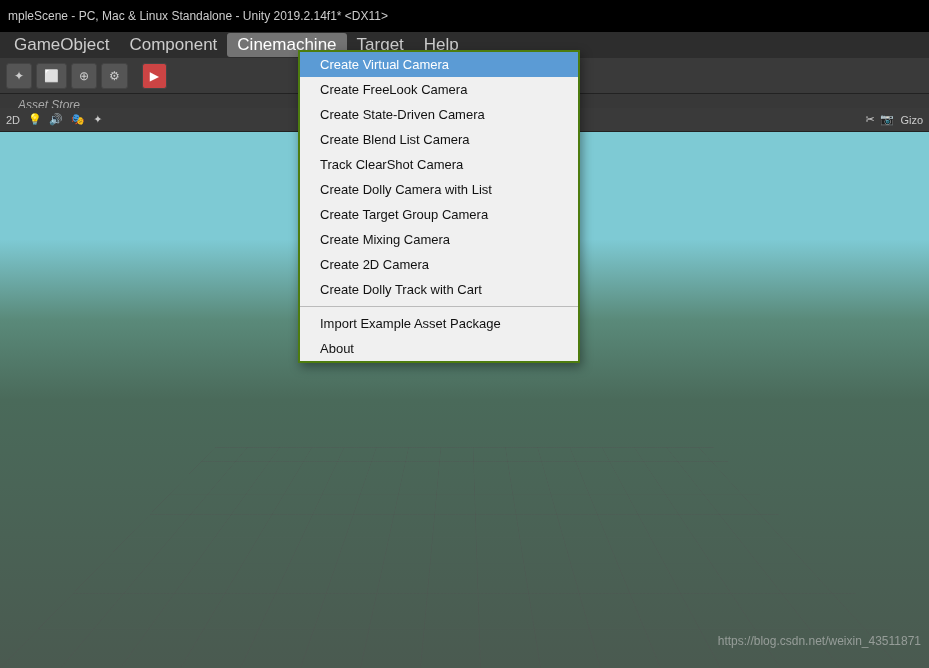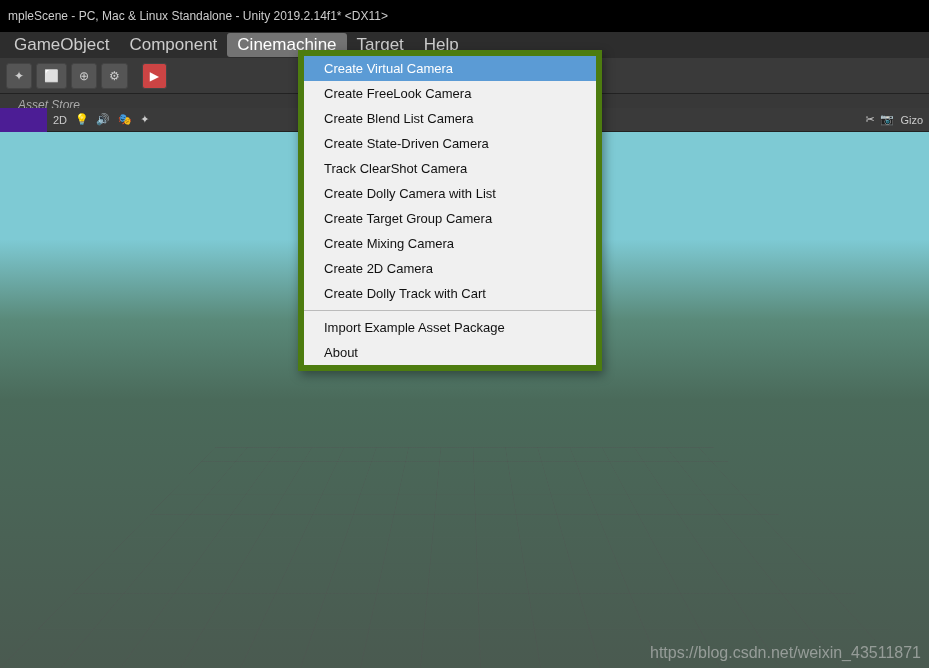--- a/index.html
+++ b/index.html
@@ -91,23 +91,22 @@
       cursor: pointer;
     }
 
     
     #scene-area {
       position: absolute;
       top: 108px;
       left: 0;
       right: 0;
       bottom: 0;
-      background: #4c1d95;
+      background: #7f1d1d;
       overflow: hidden;
-      padding-left: 47px;
     }
 
     
     #scene-toolbar {
       background: #3a3a3a;
       height: 24px;
       display: flex;
       align-items: center;
       padding: 0 6px;
       gap: 8px;
@@ -148,23 +147,23 @@
       right: 0;
       bottom: 0;
       z-index: 100;
       pointer-events: none;
     }
 
     #dropdown-menu {
       position: absolute;
       top: 0;
       left: 298px;
-      width: 304px;
+      width: 282px;
       background: #f0f0f0;
-      border: 6px solid #4d7c0f;
+      border: 2px solid #4d7c0f;
       box-shadow: 2px 4px 10px rgba(0,0,0,0.4);
       pointer-events: all;
     }
 
     .dropdown-item {
       padding: 5px 20px;
       color: #111;
       cursor: pointer;
       font-size: 13px;
       white-space: nowrap;
@@ -177,24 +176,24 @@
 
     .dropdown-separator {
       height: 1px;
       background: #bbb;
       margin: 4px 0;
     }
 
     
     #watermark {
       position: absolute;
-      bottom: 6px;
+      bottom: 20px;
       right: 8px;
       color: rgba(200,200,200,0.6);
-      font-size: 16px;
+      font-size: 12px;
       z-index: 5;
     }
 
     
     #scene-toolbar-right {
       margin-left: auto;
       display: flex;
       align-items: center;
       gap: 6px;
     }
@@ -247,22 +246,22 @@
   </div>
 
   <div id="watermark">https://blog.csdn.net/weixin_43511871</div>
 </div>
 
 <div id="dropdown-overlay">
   <div id="dropdown-menu">
 
   <div class="dropdown-item highlighted">Create Virtual Camera</div>
       <div class="dropdown-item">Create FreeLook Camera</div>
+      <div class="dropdown-item">Create State-Driven Camera</div>
       <div class="dropdown-item">Create Blend List Camera</div>
-      <div class="dropdown-item">Create State-Driven Camera</div>
       <div class="dropdown-item">Track ClearShot Camera</div>
       <div class="dropdown-item">Create Dolly Camera with List</div>
       <div class="dropdown-item">Create Target Group Camera</div>
       <div class="dropdown-item">Create Mixing Camera</div>
       <div class="dropdown-item">Create 2D Camera</div>
       <div class="dropdown-item">Create Dolly Track with Cart</div>
       <div class="dropdown-separator"></div>
       <div class="dropdown-item">Import Example Asset Package</div>
       <div class="dropdown-item">About</div>
     </div>

